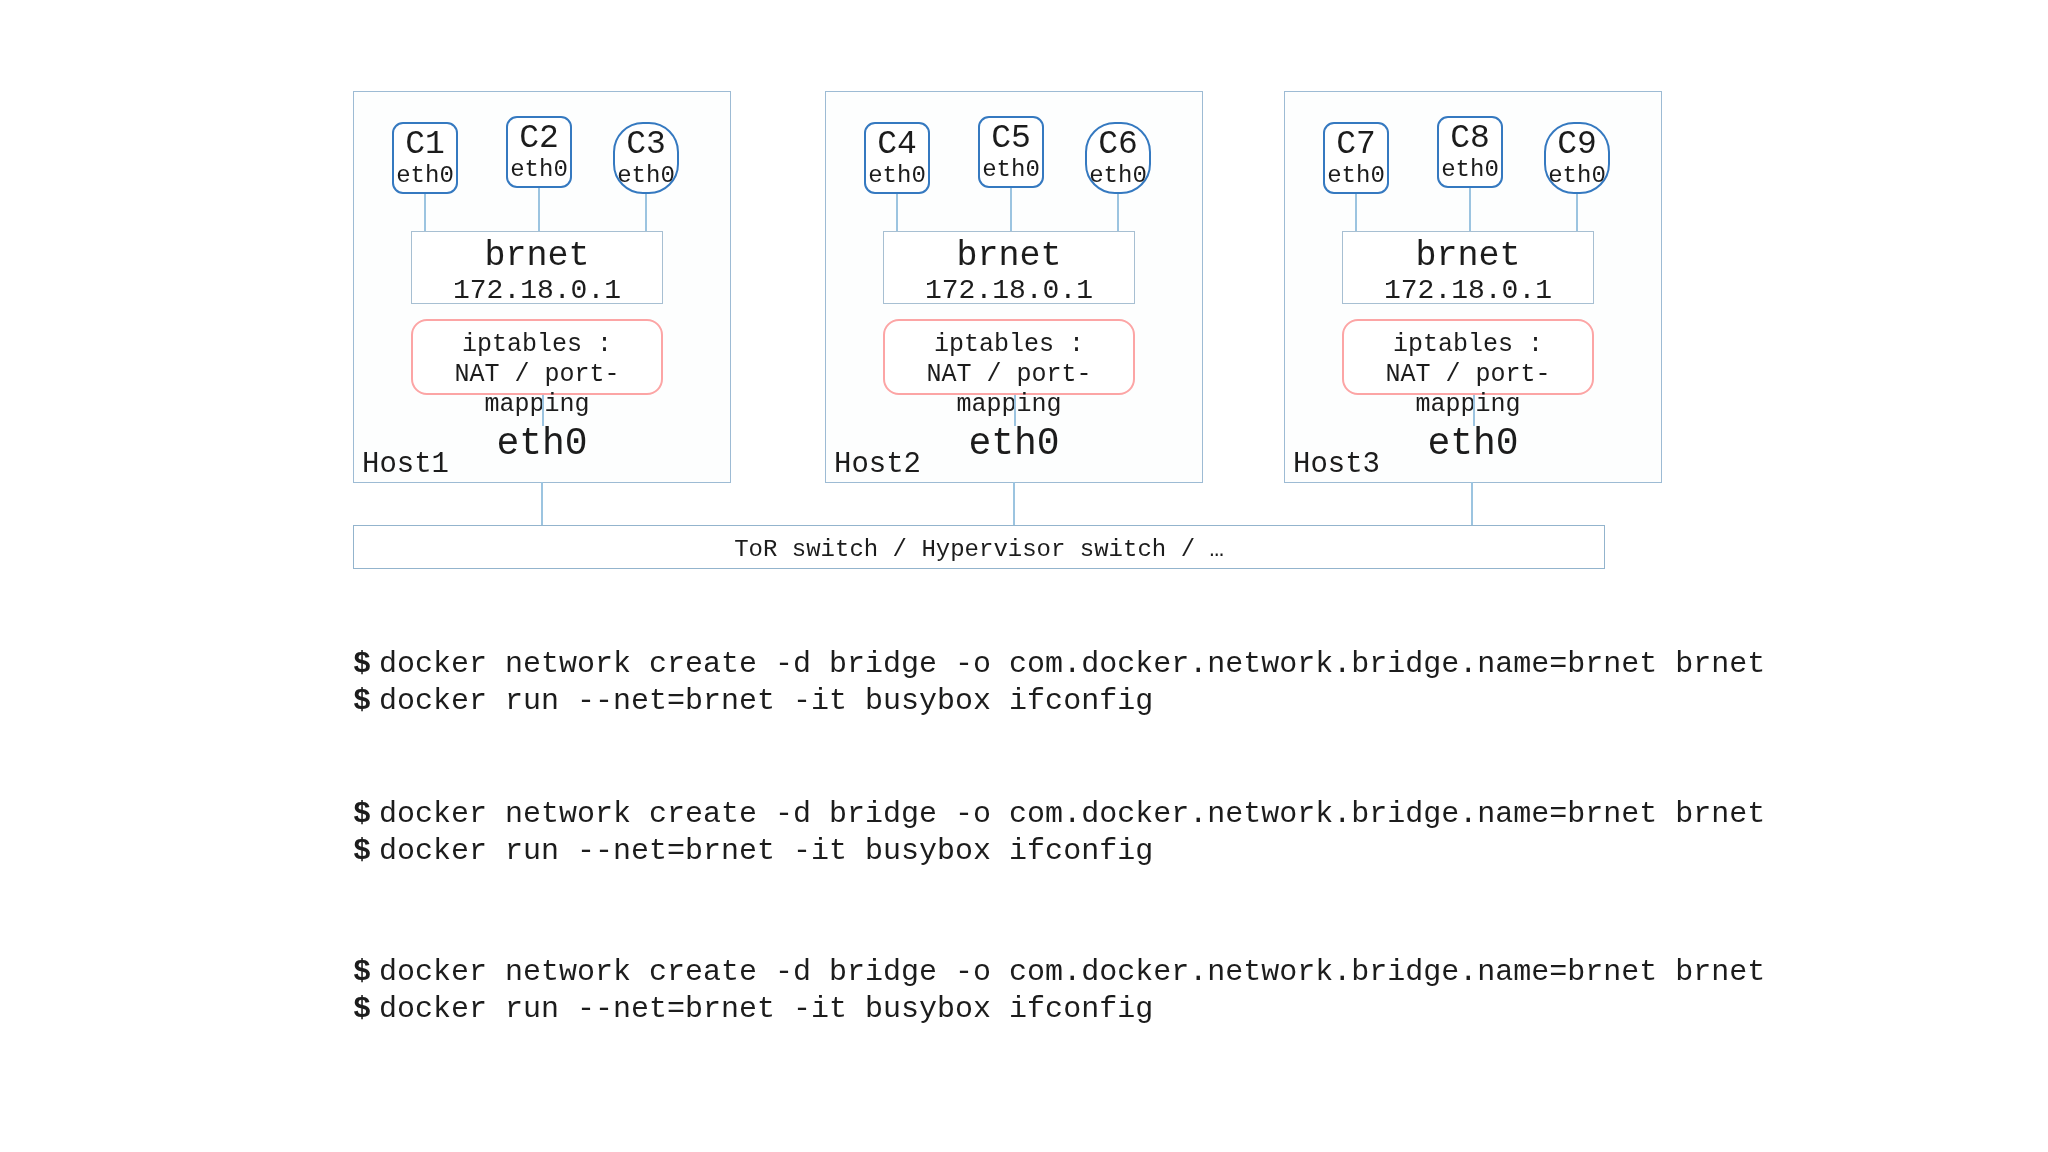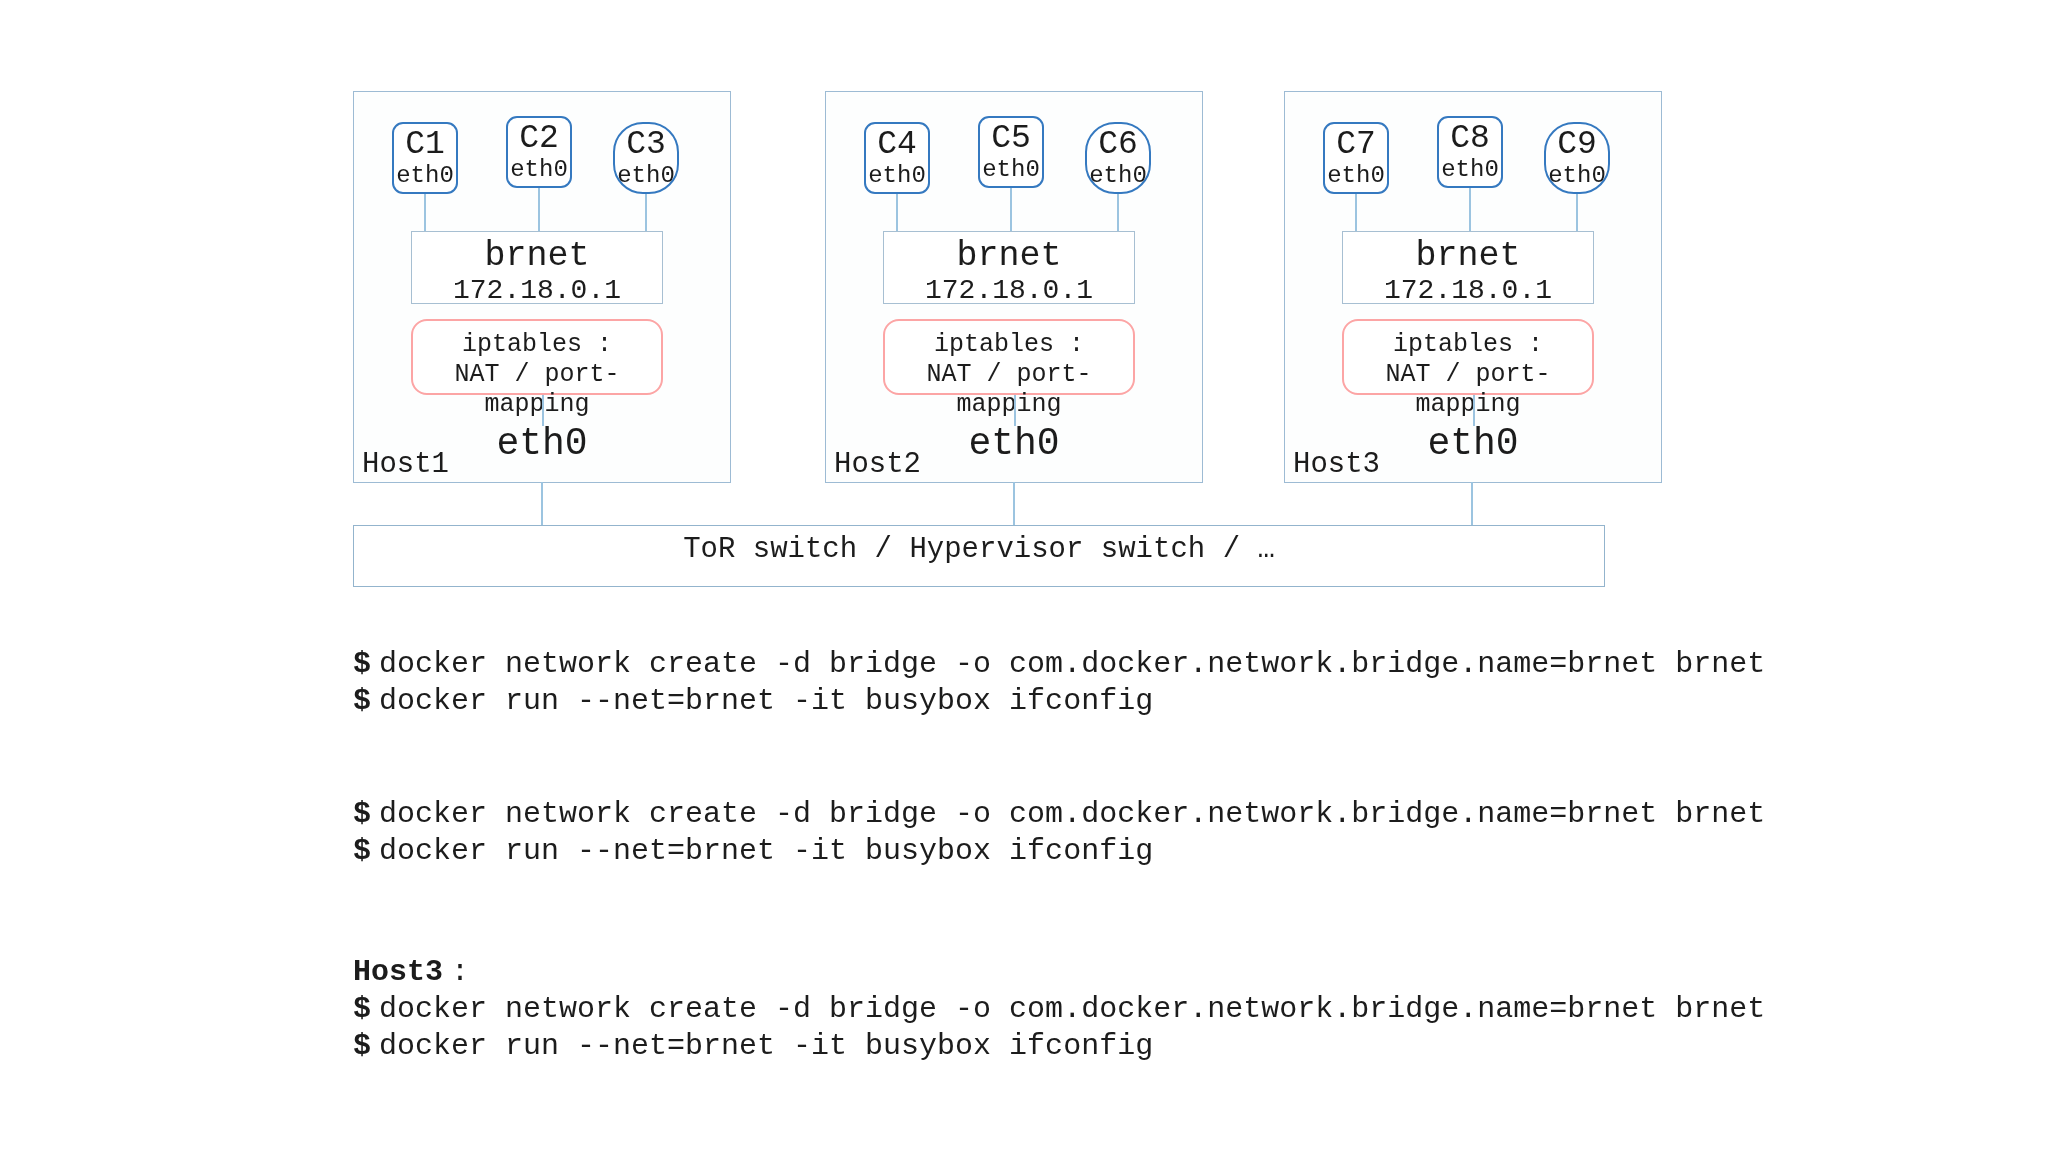--- a/index.html
+++ b/index.html
@@ -43,23 +43,23 @@
   
   .vline{position:absolute;width:2px;background:#9cc4e0;}
   .host .s0{left:70px;top:102px;height:37px;}
   .host .s1{left:184px;top:96px;height:43px;}
   .host .s2{left:291px;top:102px;height:37px;}
   .host .sfw{left:188px;top:303px;height:31px;}
   .downlink{top:482px;height:43px;}
   .downlink.d1{left:541px;} .downlink.d2{left:1013px;} .downlink.d3{left:1471px;}
   
   .tor{
-    position:absolute;left:353px;top:525px;width:1252px;height:62px;
+    position:absolute;left:353px;top:525px;width:1252px;height:44px;
     border:1.5px solid #93b4cd;background:#ffffff;box-sizing:border-box;
-    text-align:center;font-size:29px;line-height:47px;
+    text-align:center;font-size:24px;line-height:47px;
   }
   
   .cmds{position:absolute;left:353px;width:1300px;}
   .cmds.b1{top:646px;} .cmds.b2{top:796px;} .cmds.b3{top:954px;}
   .cmdline{font-size:30px;line-height:37px;white-space:nowrap;}
   .bold{font-weight:bold;}
   .gap{margin-left:8px;}
 </style>
 </head>
 <body>
@@ -165,18 +165,17 @@
     <div class="cmdline"><span class="bold">$</span><span class="gap">docker network create -d bridge -o com.docker.network.bridge.name=brnet brnet</span></div>
     <div class="cmdline"><span class="bold">$</span><span class="gap">docker run --net=brnet -it busybox ifconfig</span></div>
   </div>
 
   <div class="cmds b2">
     <div class="cmdline"><span class="bold">$</span><span class="gap">docker network create -d bridge -o com.docker.network.bridge.name=brnet brnet</span></div>
     <div class="cmdline"><span class="bold">$</span><span class="gap">docker run --net=brnet -it busybox ifconfig</span></div>
   </div>
 
   <div class="cmds b3">
-    <div class="cmdline"><span class="bold">Host3</span><span class="gap">:</span></div>
     <div class="cmdline"><span class="bold">$</span><span class="gap">docker network create -d bridge -o com.docker.network.bridge.name=brnet brnet</span></div>
     <div class="cmdline"><span class="bold">$</span><span class="gap">docker run --net=brnet -it busybox ifconfig</span></div>
   </div>
 
 </div>
 
 </body></html>

